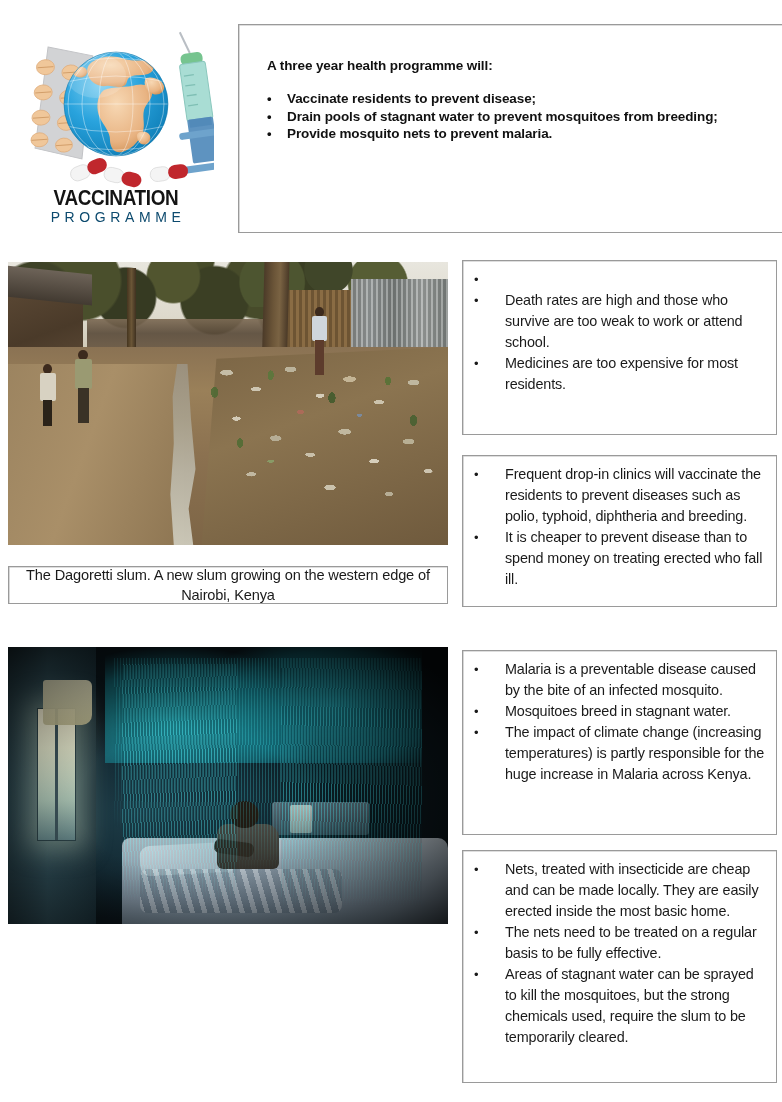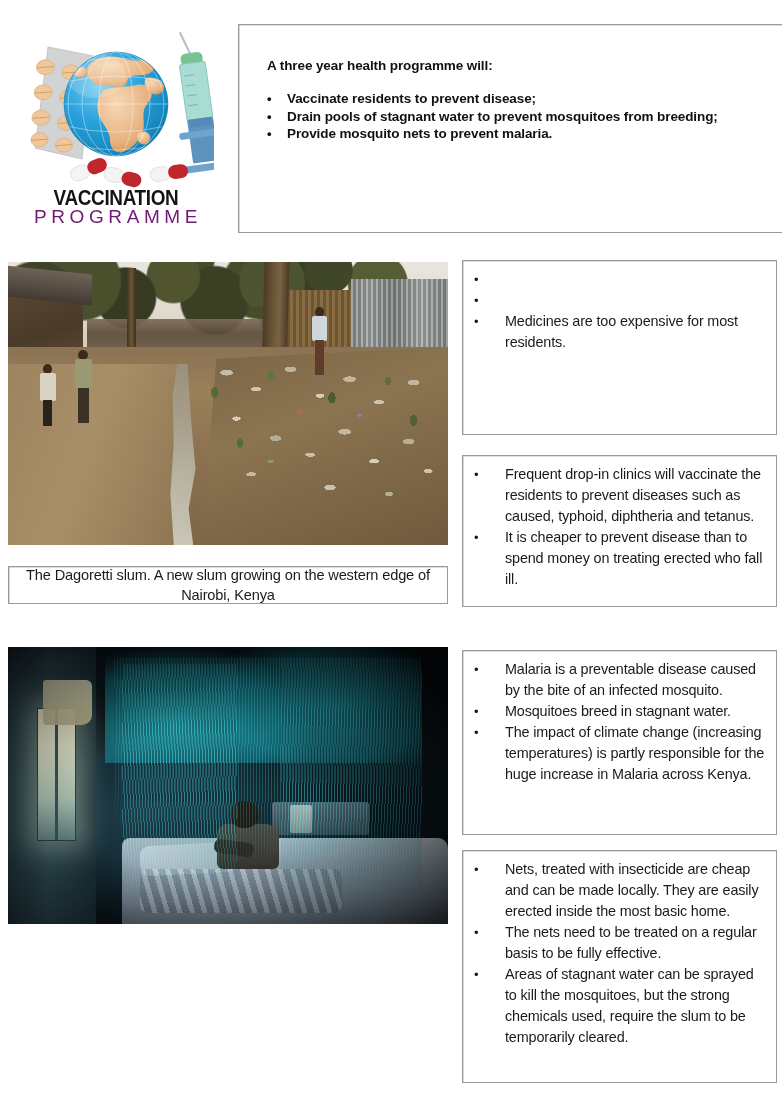--- a/index.html
+++ b/index.html
@@ -305,21 +305,21 @@
   
   #logo{position:absolute;left:18px;top:28px;width:196px;height:200px;}
   .logo-art{position:absolute;left:0;top:0;width:196px;height:160px;}
   .logo-words{position:absolute;left:0;top:158px;width:196px;text-align:center;}
   .logo-word-1{
     font-size:22px;font-weight:bold;color:#141414;letter-spacing:-0.4px;
     font-family:"Liberation Sans", sans-serif;
     transform:scaleX(.86);display:block;line-height:23px;
   }
   .logo-word-2{
-    font-size:19px;color:#701a75;letter-spacing:4.6px;
+    font-size:14px;color:#0c4a6e;letter-spacing:4.6px;
     display:block;line-height:16px;padding-left:4px;
   }
 </style>
 </head>
 <body>
 
 <div class="page">
 
   <div id="logo">
     <svg class="logo-art" viewBox="0 0 196 160">
@@ -513,33 +513,34 @@
     <div class="net-vignette"></div>
   </div>
 
   <div class="box info-box" id="info-box-1">
     <ul class="info-list">
       <li>
         <span class="bt">•</span>
       </li>
       <li>
         <span class="bt">•</span>
+        <span class="tx">Death rates are high and those who survive are too weak to work or attend school.</span>
       </li>
       <li>
         <span class="bt">•</span>
         <span class="tx">Medicines are too expensive for most residents.</span>
       </li>
     </ul>
   </div>
 
   <div class="box info-box" id="info-box-2">
     <ul class="info-list">
       <li>
         <span class="bt">•</span>
-        <span class="tx">Frequent drop-in clinics will vaccinate the residents to prevent diseases such as caused, typhoid, diphtheria and tetanus.</span>
+        <span class="tx">Frequent drop-in clinics will vaccinate the residents to prevent diseases such as polio, typhoid, diphtheria and breeding.</span>
       </li>
       <li>
         <span class="bt">•</span>
         <span class="tx">It is cheaper to prevent disease than to spend money on treating erected who fall ill.</span>
       </li>
     </ul>
   </div>
 
   <div class="box info-box" id="info-box-3">
     <ul class="info-list">

